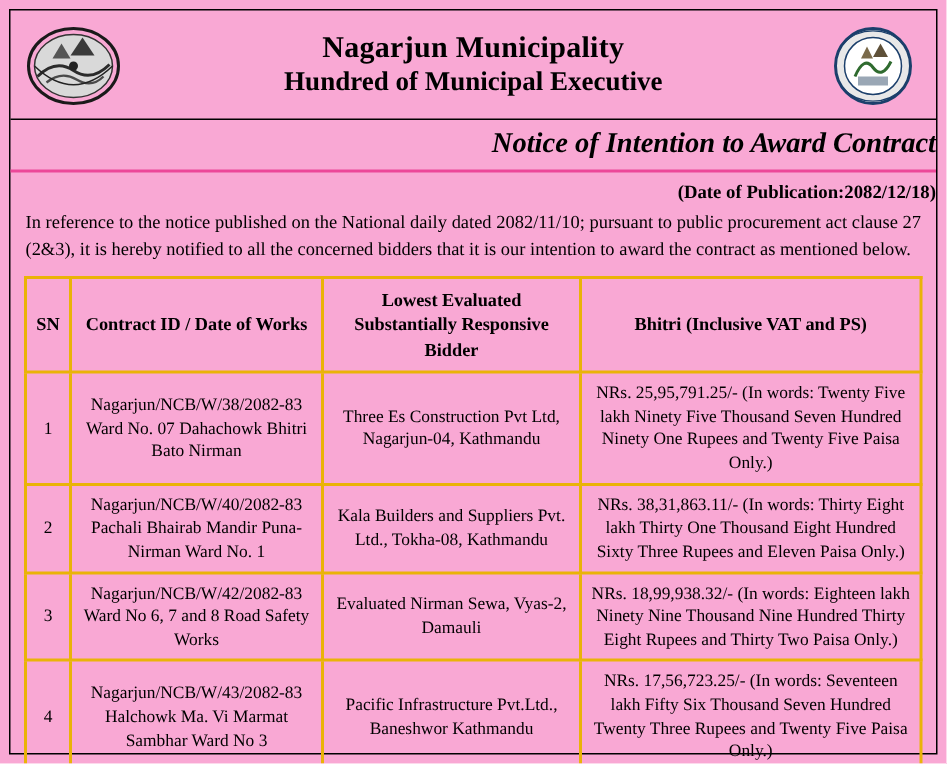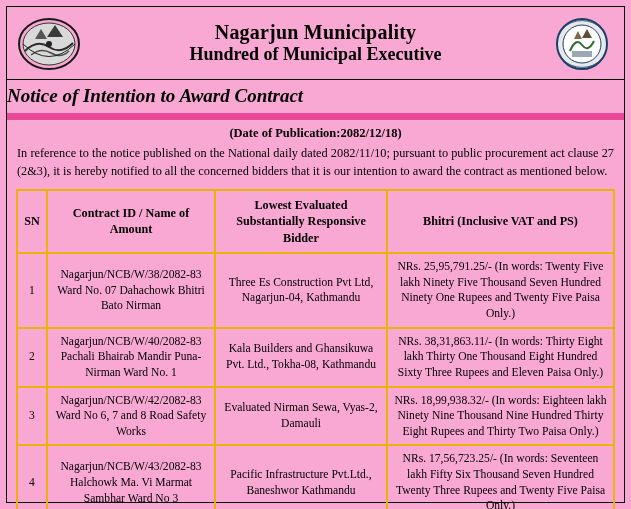--- a/index.html
+++ b/index.html
@@ -59,31 +59,31 @@
     font-weight: bold;
   }
   .org-addr {
     font-size: 15px;
     font-weight: bold;
     margin-top: 2px;
   }
   
   .notice-bar {
     border-top: 1px solid #000;
-    border-bottom: 7px solid #ec4899;
-    text-align: left;
+    border-bottom: 2px solid #ec4899;
+    text-align: right;
     padding: 5px 0 6px 0;
   }
   .notice-title {
     font-size: 19px;
     font-weight: bold;
     font-style: italic;
   }
   .pub-date {
-    text-align: center;
+    text-align: right;
     font-size: 12.5px;
     font-weight: bold;
     padding: 6px 0 4px 0;
   }
   .intro {
     font-size: 12.3px;
     line-height: 1.45;
     padding: 0 10px 8px 10px;
     text-align: justify;
   }
@@ -163,36 +163,36 @@
     <table class="award">
       <colgroup>
         <col class="col-sn">
         <col class="col-contract">
         <col class="col-bidder">
         <col class="col-amount">
       </colgroup>
       <thead>
         <tr>
           <th>SN</th>
-          <th>Contract ID / Name of Amount</th>
+          <th>Contract ID / Date of Works</th>
           <th>Lowest Evaluated Substantially Responsive Bidder</th>
           <th>Bhitri (Inclusive VAT and PS)</th>
         </tr>
       </thead>
       <tbody>
         <tr>
           <td class="sn">1</td>
           <td>Nagarjun/NCB/W/38/2082-83 Ward No. 07 Dahachowk Bhitri Bato Nirman</td>
           <td>Three Es Construction Pvt Ltd, Nagarjun-04, Kathmandu</td>
           <td>NRs. 25,95,791.25/- (In words: Twenty Five lakh Ninety Five Thousand Seven Hundred Ninety One Rupees and Twenty Five Paisa Only.)</td>
         </tr>
         <tr>
           <td class="sn">2</td>
           <td>Nagarjun/NCB/W/40/2082-83 Pachali Bhairab Mandir Puna-Nirman Ward No. 1</td>
-          <td>Kala Builders and Ghansikuwa Pvt. Ltd., Tokha-08, Kathmandu</td>
+          <td>Kala Builders and Suppliers Pvt. Ltd., Tokha-08, Kathmandu</td>
           <td>NRs. 38,31,863.11/- (In words: Thirty Eight lakh Thirty One Thousand Eight Hundred Sixty Three Rupees and Eleven Paisa Only.)</td>
         </tr>
         <tr>
           <td class="sn">3</td>
           <td>Nagarjun/NCB/W/42/2082-83 Ward No 6, 7 and 8 Road Safety Works</td>
           <td>Evaluated Nirman Sewa, Vyas-2, Damauli</td>
           <td>NRs. 18,99,938.32/- (In words: Eighteen lakh Ninety Nine Thousand Nine Hundred Thirty Eight Rupees and Thirty Two Paisa Only.)</td>
         </tr>
         <tr>
           <td class="sn">4</td>

